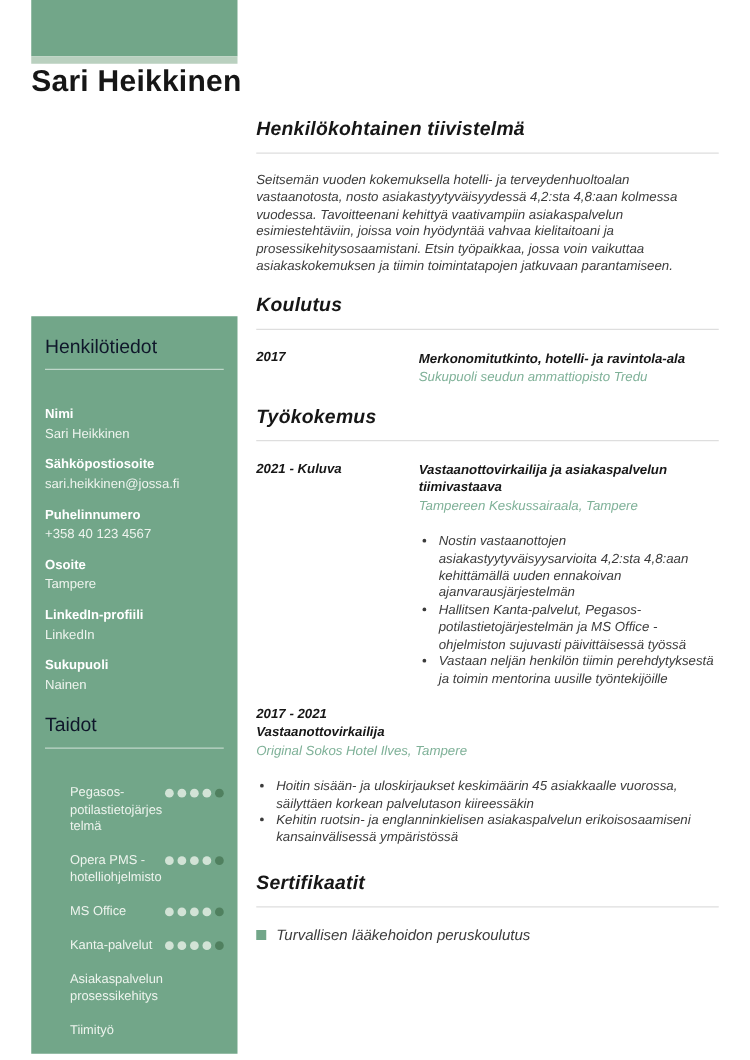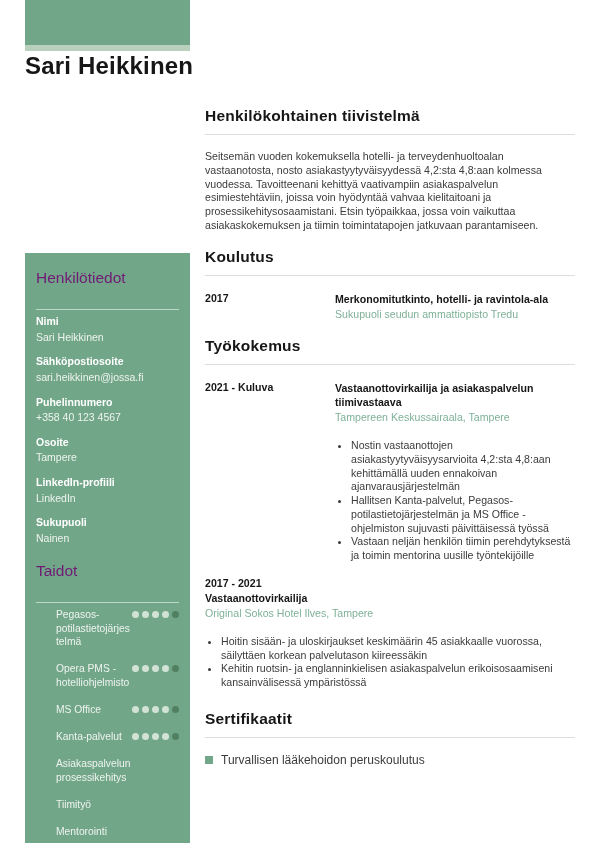--- a/index.html
+++ b/index.html
@@ -23,37 +23,37 @@
   .header-block{position:absolute;left:25px;top:0;width:165px;height:45px;background:var(--accent-green);}
   .header-strip{position:absolute;left:25px;top:45px;width:165px;height:6px;background:var(--accent-green-light);}
   .name{position:absolute;left:25px;top:52px;font-size:24px;font-weight:bold;color:var(--text-dark);letter-spacing:.2px;}
 
   
   .sidebar{
     position:absolute;left:25px;top:253px;width:165px;height:590px;
     background:var(--accent-green);color:#fff;padding:16px 11px 10px 11px;overflow:hidden;
   }
   .side-title{
-    font-size:15.5px;font-weight:normal;color:#701a75;
-    padding-bottom:22px;border-bottom:1px solid rgba(255,255,255,.55);margin-bottom:5px;
+    font-size:15.5px;font-weight:normal;color:#0f172a;
+    padding-bottom:8px;border-bottom:1px solid rgba(255,255,255,.55);margin-bottom:29px;
   }
   .side-title.second{margin-top:16px;}
   .field{margin-bottom:11px;}
   .f-label{font-weight:bold;font-size:10.5px;color:#ffffff;margin-bottom:2px;line-height:1.3;}
   .f-value{font-size:10.5px;color:#eef4ee;line-height:1.3;overflow-wrap:break-word;}
   .skill{display:flex;align-items:flex-start;justify-content:space-between;margin-bottom:13px;margin-left:20px;}
   .skill-label{font-size:10.3px;color:#eef4ee;line-height:1.35;overflow-wrap:break-word;min-width:0;}
   .skill.rated .skill-label{width:96px;}
   .dots{display:flex;gap:3px;margin-top:3px;flex-shrink:0;}
   .dot{width:7px;height:7px;border-radius:50%;display:inline-block;}
   .dot-on{background:var(--dot-on);}
   .dot-off{background:var(--dot-off);}
 
   
-  .main{position:absolute;left:205px;top:107px;width:370px;}
+  .main{position:absolute;left:205px;top:95px;width:370px;font-style:italic;}
   section{margin-bottom:15px;}
   h2{
     font-size:15.5px;font-weight:bold;color:var(--text-dark);
     padding-bottom:9px;border-bottom:1px solid var(--divider);letter-spacing:.2px;
   }
   .summary-text{margin-top:15px;font-size:10.6px;line-height:1.3;color:var(--text-body);}
   .entry{display:flex;margin-top:16px;}
   .entry + .entry{margin-top:14px;flex-direction:column;}
   .period{width:130px;flex-shrink:0;font-weight:bold;font-size:10.6px;color:var(--text-dark);line-height:1.3;}
   .entry-body{flex:1;min-width:0;}

